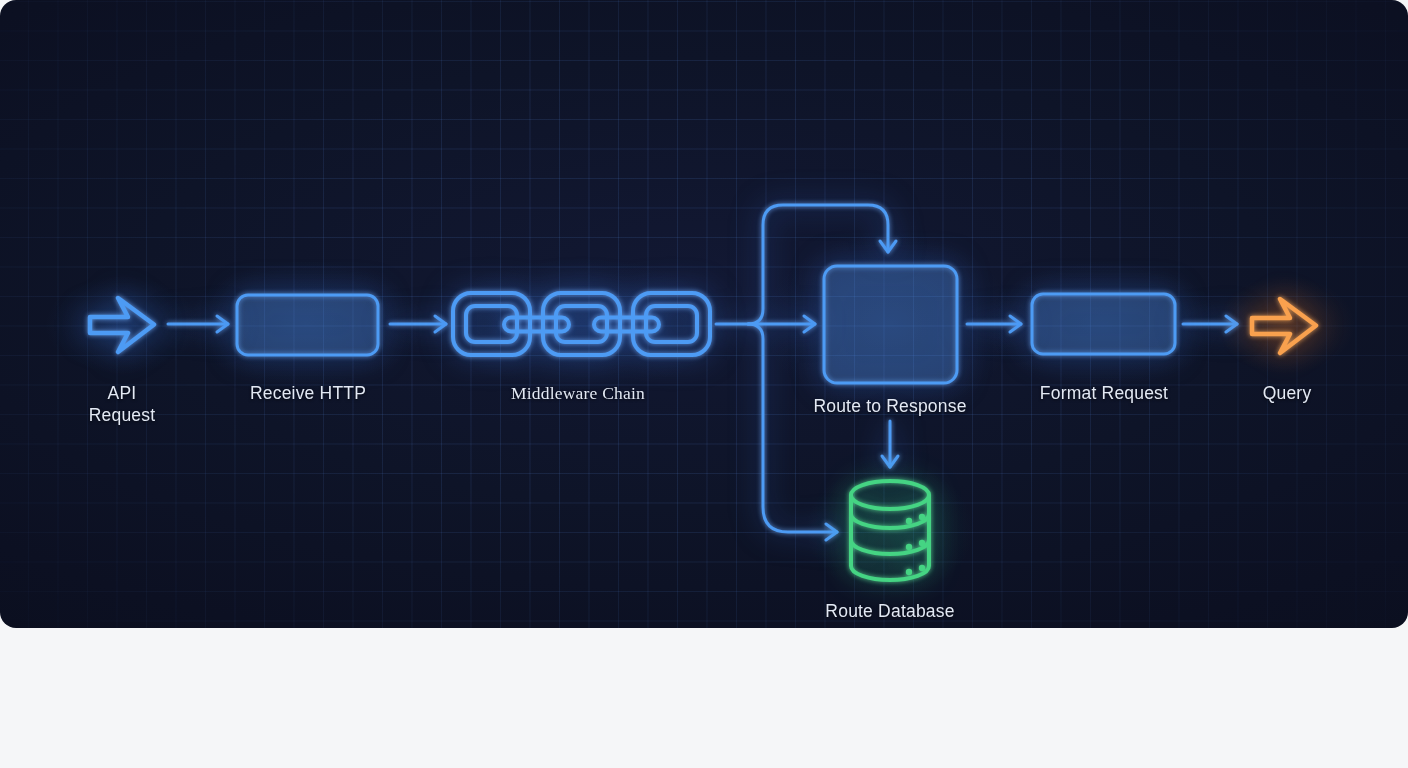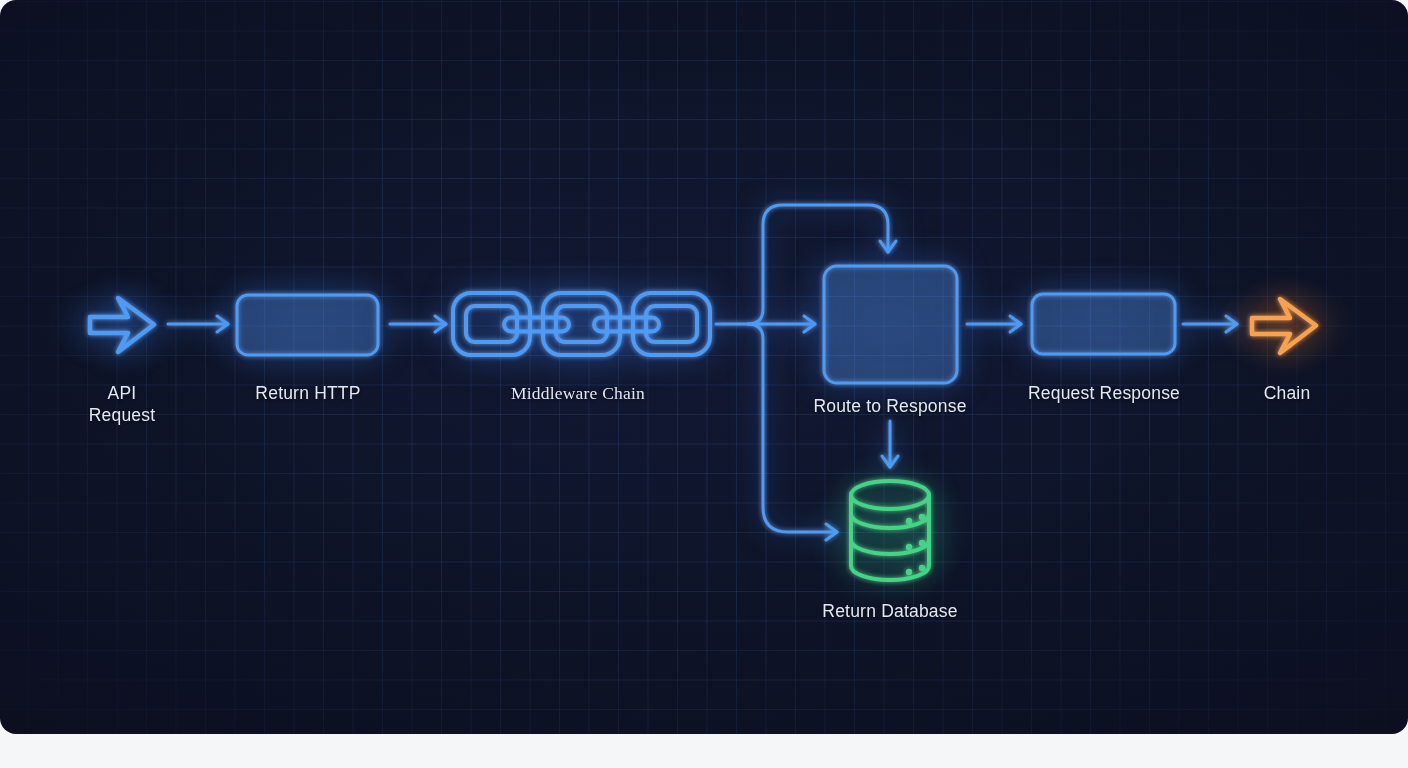--- a/index.html
+++ b/index.html
@@ -4,21 +4,21 @@
 <style>
   html, body {
     margin: 0;
     padding: 0;
     background: #f5f6f8;
     font-family: "Liberation Sans", "DejaVu Sans", sans-serif;
   }
   .screen {
     position: relative;
     width: 1408px;
-    height: 734px;
+    height: 628px;
     border-radius: 16px;
     overflow: hidden;
     background:
       radial-gradient(ellipse 95% 85% at 50% 45%, #121833 0%, #0e1428 42%, #0c1022 72%, #0a0e1d 100%);
   }
   .grid-layer {
     position: absolute;
     inset: 0;
     background-image:
       linear-gradient(rgba(96,150,240,0.13) 1px, transparent 1px),
@@ -158,19 +158,19 @@
           <circle cx="922" cy="568" r="3.2"></circle>
       </g>
     </g>
 
     <g class="fx-orange">
       <path d="M1252 318 L1290 318 L1280 299 L1316 325.5 L1280 353 L1290 334 L1252 334 Z" fill="none" stroke="#f9a14e" stroke-width="4.5" stroke-linejoin="round"></path>
     </g>
   </svg>
 
   <div class="node-label wrap lbl-api">API Request</div>
-  <div class="node-label lbl-receive">Return HTTP</div>
+  <div class="node-label lbl-receive">Receive HTTP</div>
   <div class="node-label lbl-chain">Middleware Chain</div>
   <div class="node-label lbl-route">Route to Response</div>
-  <div class="node-label lbl-query">Return Database</div>
-  <div class="node-label lbl-format">Request Response</div>
-  <div class="node-label lbl-return">Chain</div>
+  <div class="node-label lbl-query">Route Database</div>
+  <div class="node-label lbl-format">Format Request</div>
+  <div class="node-label lbl-return">Query</div>
 </div>
 
 </body></html>

